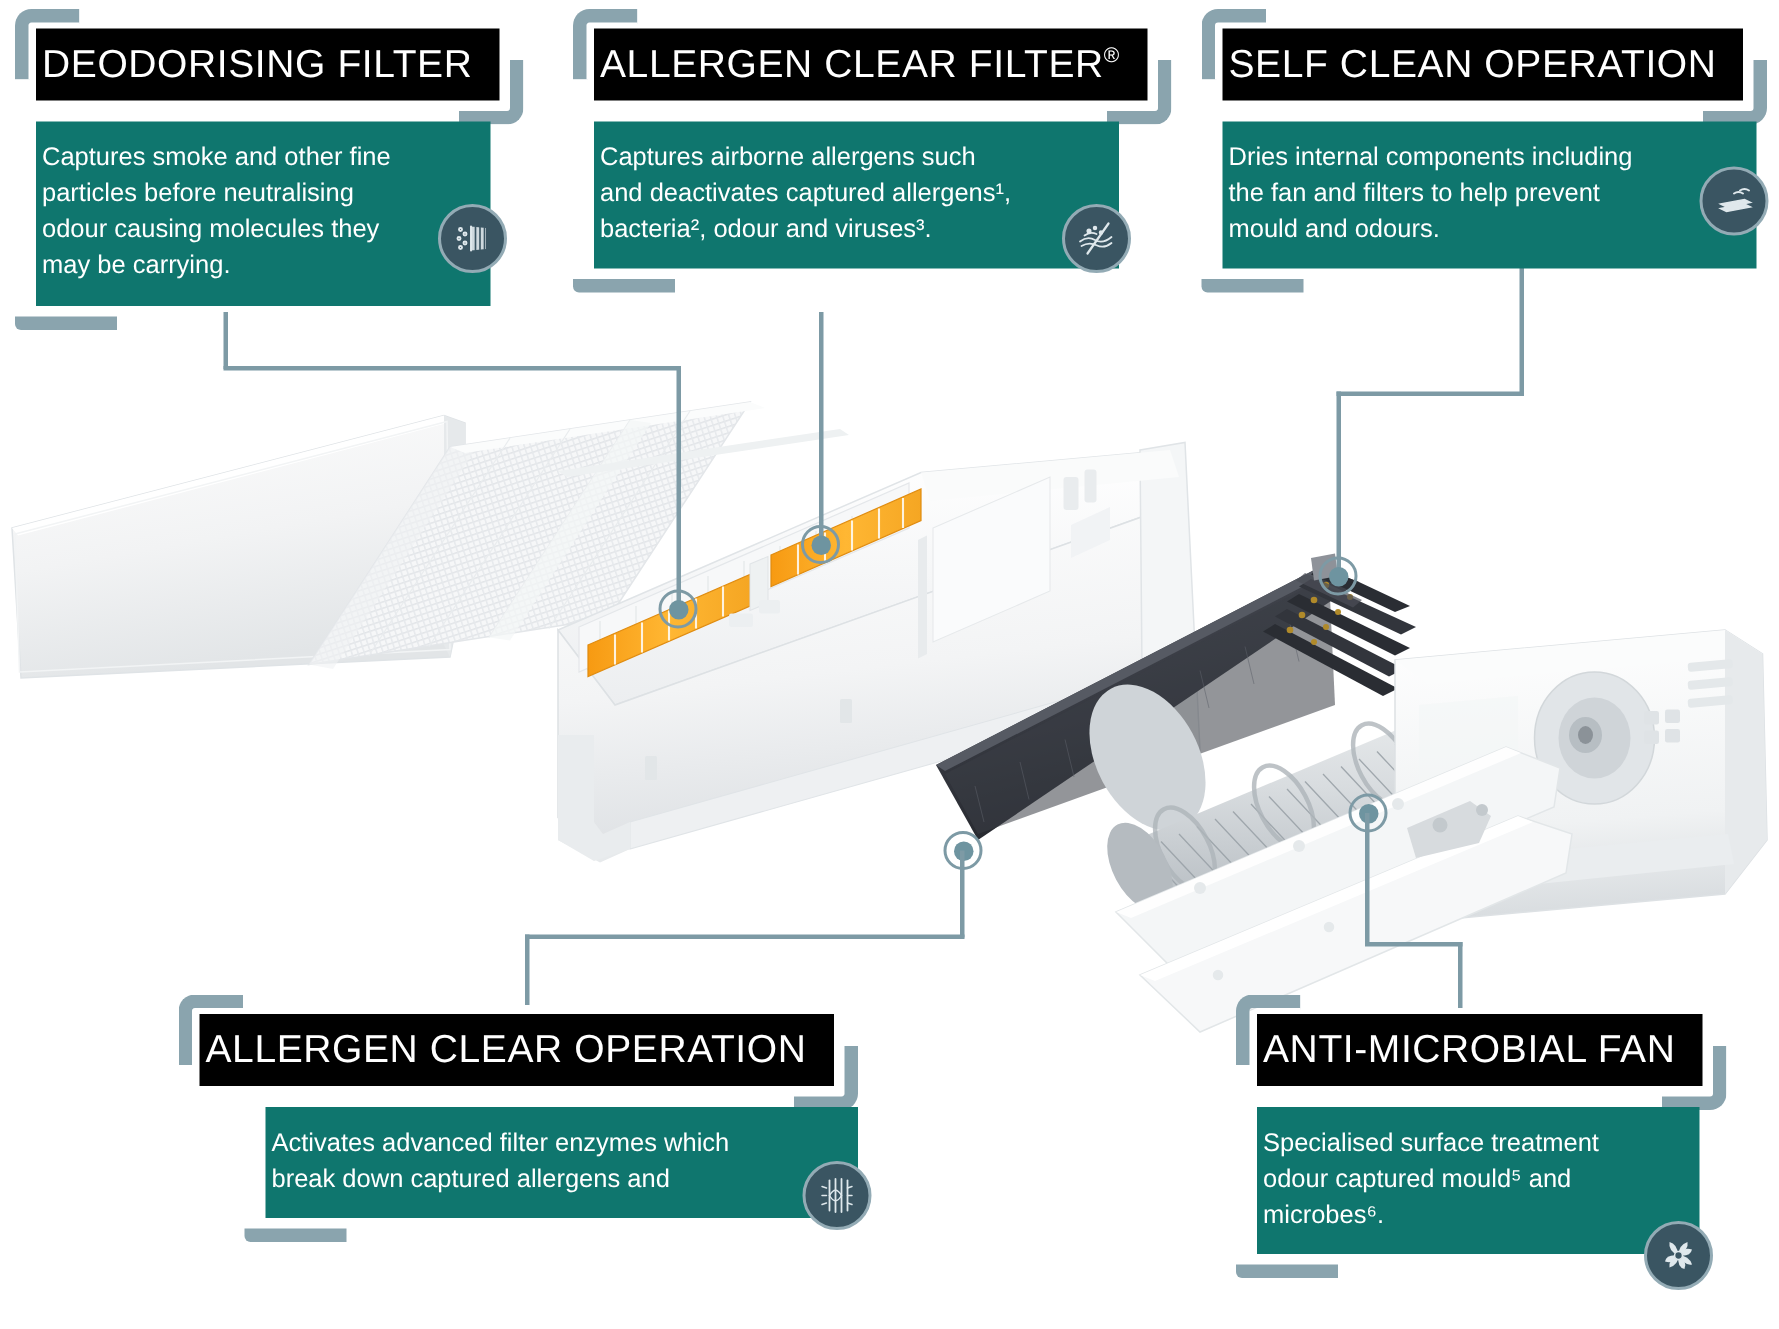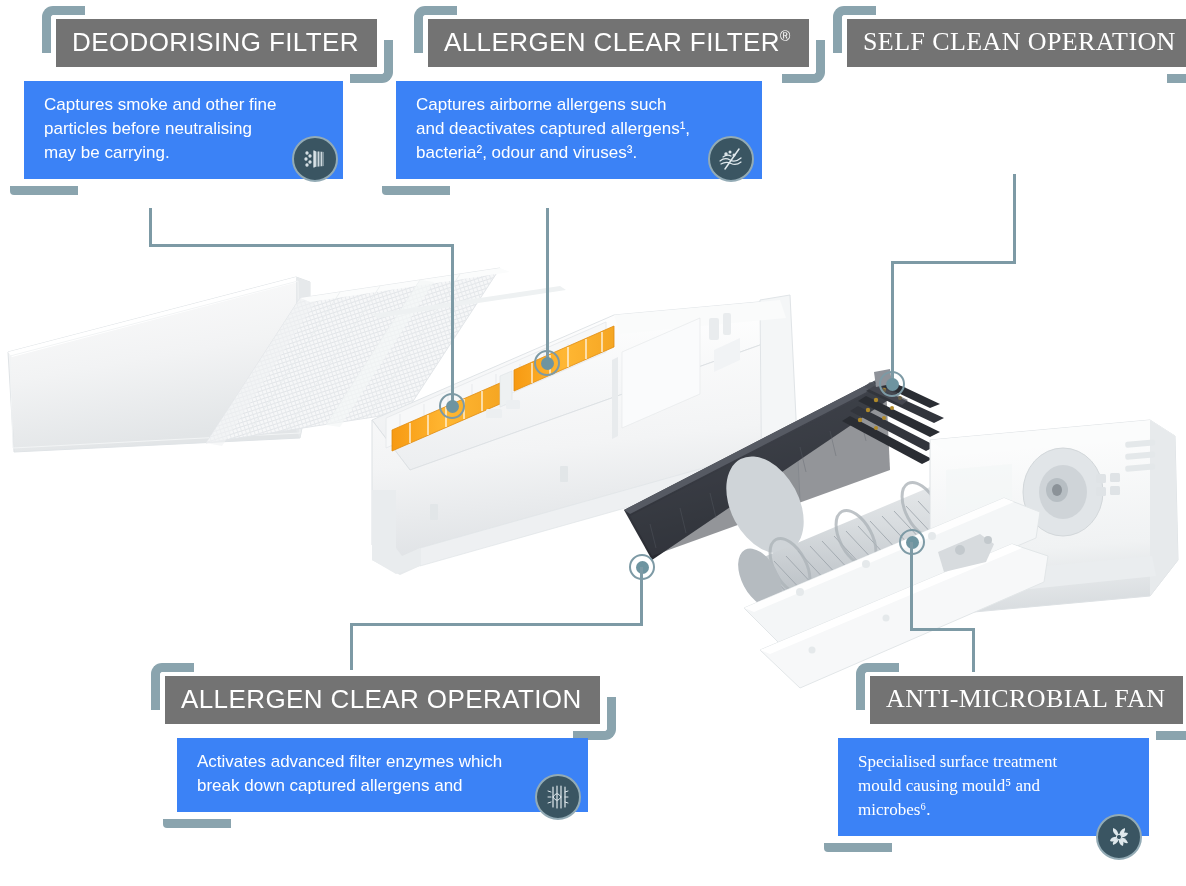--- a/index.html
+++ b/index.html
@@ -15,38 +15,37 @@
 
   
   #product{position:absolute;left:0;top:0;width:1186px;height:886px;}
 
   
   #connectors{position:absolute;left:0;top:0;width:1186px;height:886px;pointer-events:none;}
 
   
   .callout{position:absolute;}
   .title-box{
-    background:#737373;
+    background:#000000;
     color:#ffffff;
     font-size:26px;
     letter-spacing:0.4px;
-    padding:10px 18px 12px 16px;
+    padding:10px 18px 12px 4px;
     display:inline-block;
     white-space:nowrap;
     line-height:1;
     position:relative;
-    margin-left:32px;
   }
   .title-box sup{font-size:14px;vertical-align:super;line-height:0;}
   .body-box{
-    background:#3b82f6;
+    background:#0f766e;
     color:#ffffff;
     font-size:17px;
     line-height:1.42;
-    padding:12px 16px 14px 20px;
+    padding:12px 16px 14px 4px;
     position:relative;
   }
 
   
   .brk{position:absolute;background:transparent;}
   .brk-tl{
     width:34px;height:38px;
     border-left:9px solid #8aa4ae;
     border-top:9px solid #8aa4ae;
     border-top-left-radius:11px;
@@ -384,20 +383,21 @@
 
   <div class="callout" style="left:24px;top:19px;">
     <div class="title-box">
       <div class="brk brk-tl"></div>
       <span>DEODORISING FILTER</span><sup></sup>
       <div class="brk brk-br"></div>
     </div>
     <div class="body-box" style="margin-top:14px;width:283px;">
       <div>Captures smoke and other fine</div>
       <div>particles before neutralising</div>
+      <div>odour causing molecules they</div>
       <div>may be carrying.</div>
       <div class="brk brk-bl-bar"></div>
 
       <div class="badge" style="left:268px;top:55px;">
         <svg width="28" height="28" viewBox="0 0 28 28">
           <g fill="none" stroke="#dfe8ec" stroke-width="1.3" stroke-linecap="round">
             <path d="M13 6 L23 7 L23 21 L13 22 Z" fill="#dfe8ec" stroke="none" opacity="0.9"></path>
             <path d="M13 6 L13 22"></path>
             <path d="M16 6.3 L16 21.7" stroke="#3a5562" stroke-width="1.1"></path>
             <path d="M19 6.6 L19 21.4" stroke="#3a5562" stroke-width="1.1"></path>
@@ -434,25 +434,42 @@
             <path d="M23 5 L9 25" stroke-width="1.5"></path>
             <circle cx="10" cy="10" r="1.1" fill="#dfe8ec"></circle>
             <circle cx="14" cy="8" r="0.9" fill="#dfe8ec"></circle>
             <circle cx="18" cy="11" r="0.9" fill="#dfe8ec"></circle>
           </g>
         </svg>
       </div>
     </div>
   </div>
 
-  <div class="callout" style="left:815px;top:19px;font-family:Liberation Serif, serif;">
+  <div class="callout" style="left:815px;top:19px;">
     <div class="title-box">
       <div class="brk brk-tl"></div>
       <span>SELF CLEAN OPERATION</span><sup></sup>
       <div class="brk brk-br"></div>
+    </div>
+    <div class="body-box" style="margin-top:14px;width:336px;">
+      <div>Dries internal components including</div>
+      <div>the fan and filters to help prevent</div>
+      <div>mould and odours.</div>
+      <div class="brk brk-bl-bar"></div>
+
+      <div class="badge" style="left:318px;top:30px;">
+        <svg width="28" height="28" viewBox="0 0 28 28">
+          <g fill="#dfe8ec" stroke="#dfe8ec" stroke-width="1" stroke-linecap="round">
+            <path d="M5 16 L21 13 L25 15 L9 18 Z"></path>
+            <path d="M5 19 L21 16 L25 18 L9 21 Z"></path>
+            <path d="M14 9 q3 -2 6 0" fill="none" stroke-width="1.3"></path>
+            <path d="M18 7 q3 -2 6 0" fill="none" stroke-width="1.3"></path>
+          </g>
+        </svg>
+      </div>
     </div>
   </div>
 
   <div class="callout" style="left:133px;top:676px;">
     <div class="title-box">
       <div class="brk brk-tl"></div>
       <span>ALLERGEN CLEAR OPERATION</span><sup></sup>
       <div class="brk brk-br"></div>
     </div>
     <div class="body-box" style="margin-top:14px;width:375px;margin-left:44px;">
@@ -470,29 +487,29 @@
             <path d="M10 15 q4 -7 8 0" stroke-width="1"></path>
             <path d="M10 15 q4 7 8 0" stroke-width="1"></path>
             <path d="M5 9 l3 1 M5 15 l3 0 M5 21 l3 -1" stroke-width="1"></path>
             <path d="M25 9 l-3 1 M25 15 l-3 0 M25 21 l-3 -1" stroke-width="1"></path>
           </g>
         </svg>
       </div>
     </div>
   </div>
 
-  <div class="callout" style="left:838px;top:676px;font-family:Liberation Serif, serif;">
+  <div class="callout" style="left:838px;top:676px;">
     <div class="title-box">
       <div class="brk brk-tl"></div>
       <span>ANTI-MICROBIAL FAN</span><sup></sup>
       <div class="brk brk-br"></div>
     </div>
     <div class="body-box" style="margin-top:14px;width:275px;">
       <div>Specialised surface treatment</div>
-      <div>mould causing mould⁵ and</div>
+      <div>odour captured mould⁵ and</div>
       <div>microbes⁶.</div>
       <div class="brk brk-bl-bar"></div>
 
       <div class="badge" style="left:258px;top:76px;">
         <svg width="30" height="30" viewBox="0 0 30 30">
           <g fill="#dfe8ec">
             <path d="M15 15 q-1 -8 -6 -9 q-1 6 6 9 Z"></path>
             <path d="M15 15 q7 -4 6 -9 q-6 2 -6 9 Z"></path>
             <path d="M15 15 q8 1 9 -4 q-6 -2 -9 4 Z"></path>
             <path d="M15 15 q4 7 9 6 q-2 -6 -9 -6 Z"></path>

